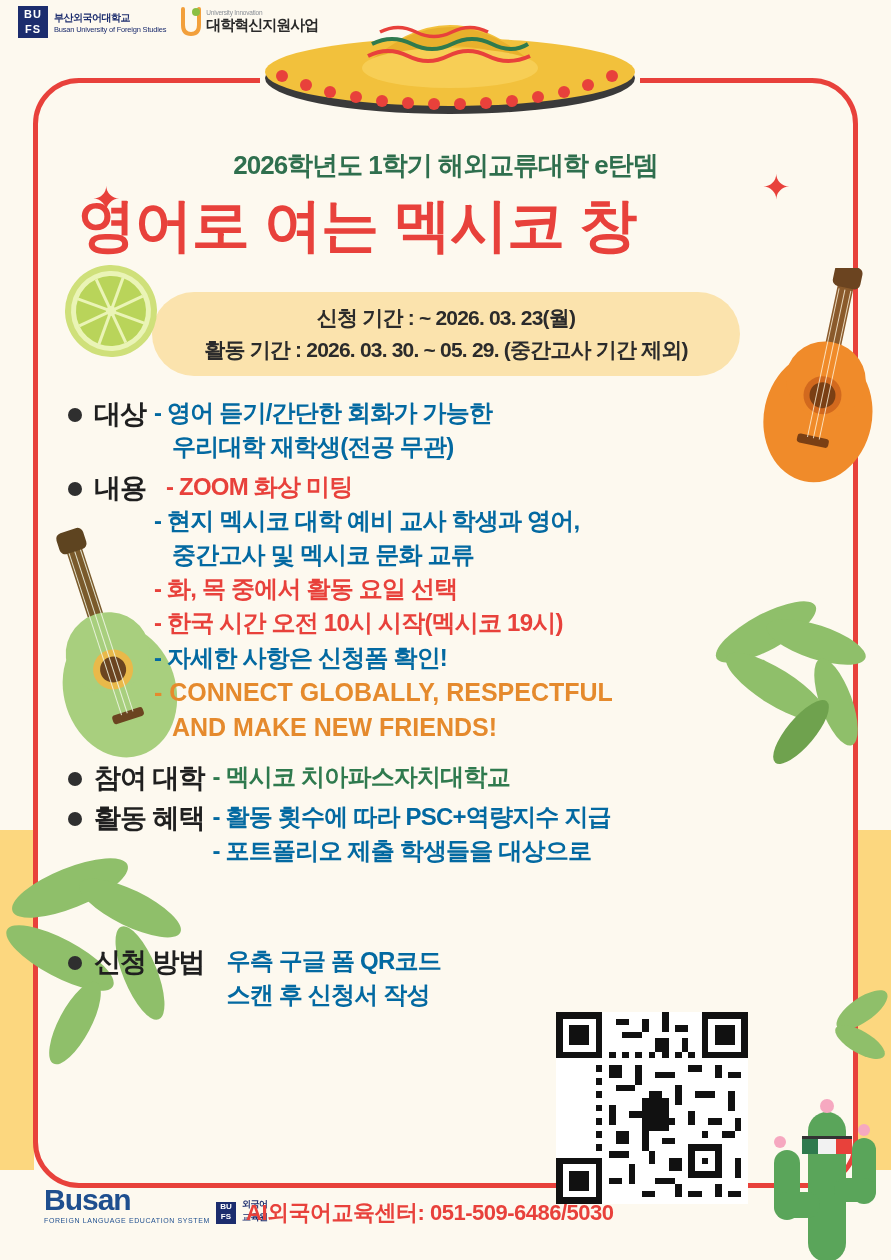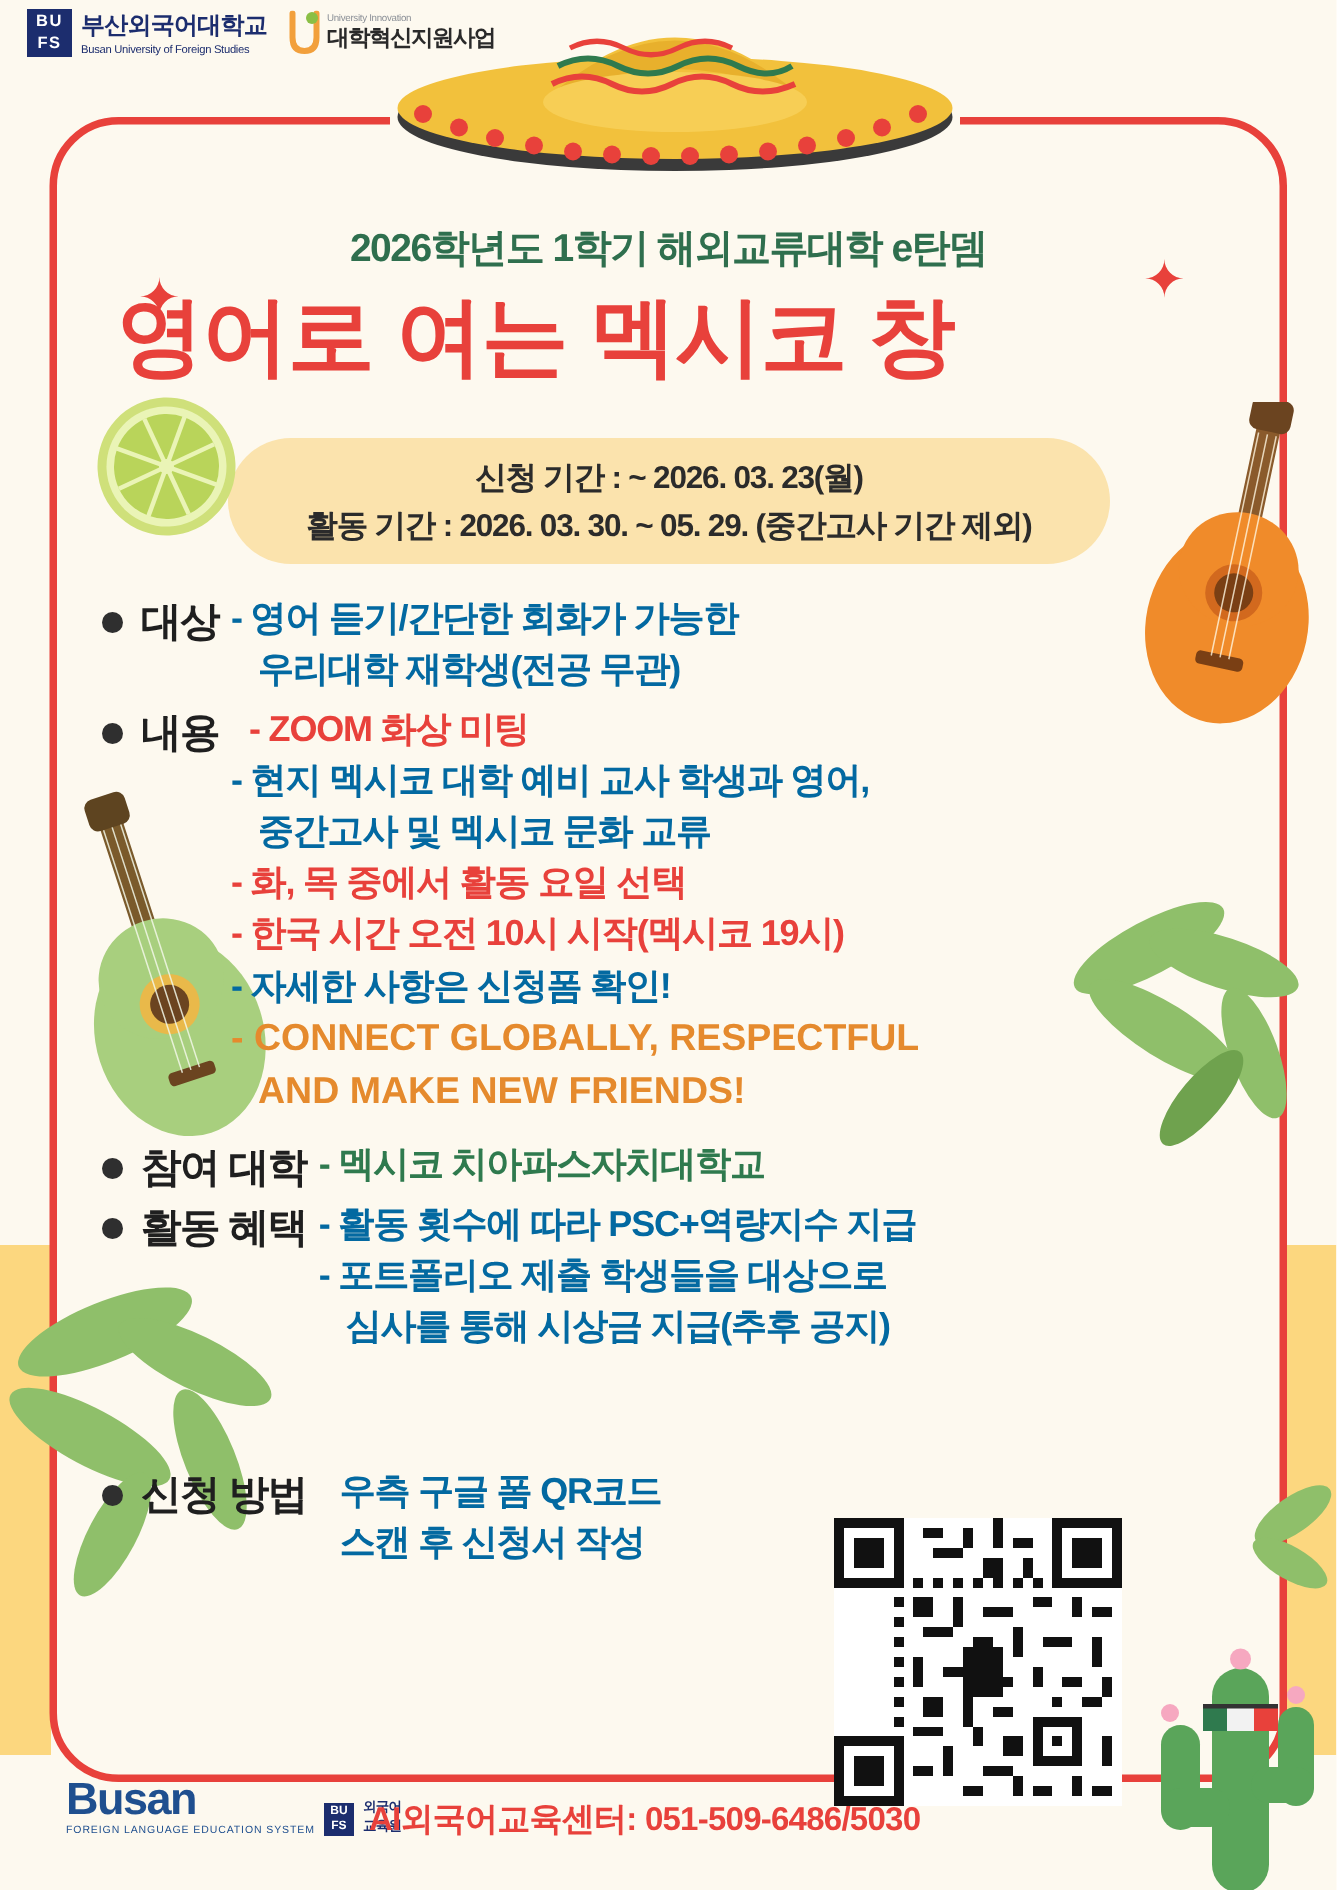--- a/index.html
+++ b/index.html
@@ -81,21 +81,21 @@
     color: #fff;
     font-weight: bold;
     font-size: 11px;
     line-height: 15px;
     text-align: center;
     letter-spacing: 1px;
     padding-top: 1px;
     box-sizing: border-box;
   }
   .logo-bufs-txt-ko {
-    font-size: 16px;
+    font-size: 10px;
     font-weight: bold;
     color: #1c2d6e;
     letter-spacing: -0.5px;
   }
   .logo-bufs-txt-en {
     font-size: 7.5px;
     color: #1c2d6e;
     letter-spacing: -0.2px;
   }
   .logo-inno {
@@ -481,21 +481,20 @@
         <div class="line dash green">멕시코 치아파스자치대학교</div>
       </div>
     </div>
 
     <div class="row row2">
       <div class="bullet"></div>
       <div class="rowlabel">활동 혜택</div>
       <div class="rowbody">
         <div class="line dash">활동 횟수에 따라 PSC+역량지수 지급</div>
         <div class="line dash">포트폴리오 제출 학생들을 대상으로</div>
-        <div class="line hang">심사를 통해 시상금 지급(추후 공지)</div>
       </div>
     </div>
 
     <div class="row row2" style="margin-top:76px;">
       <div class="bullet"></div>
       <div class="rowlabel">신청 방법</div>
       <div class="rowbody" style="margin-left:14px;">
         <div class="line">우측 구글 폼 QR코드</div>
         <div class="line">스캔 후 신청서 작성</div>
       </div>

